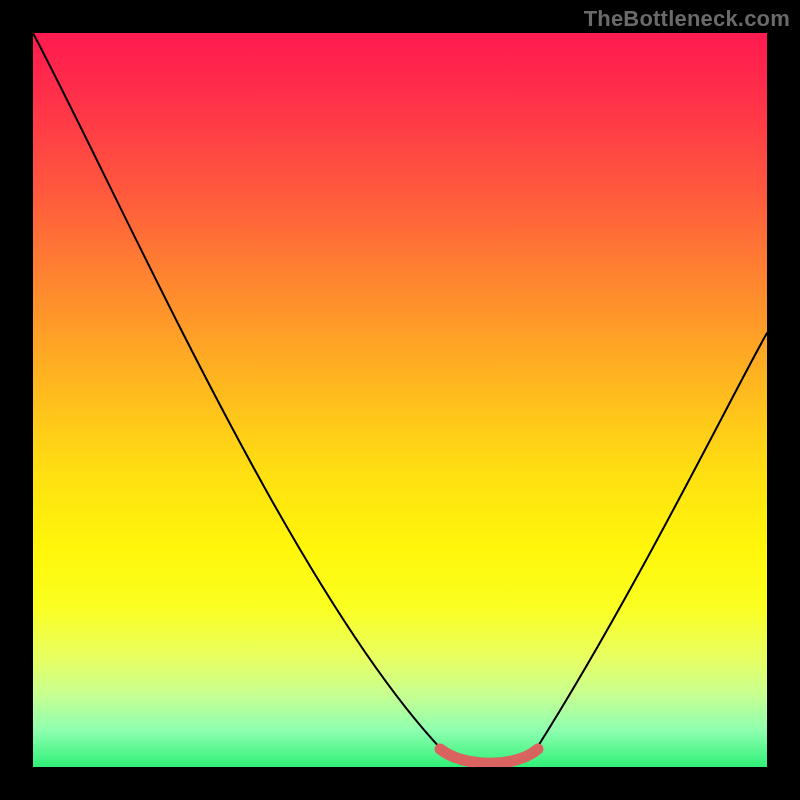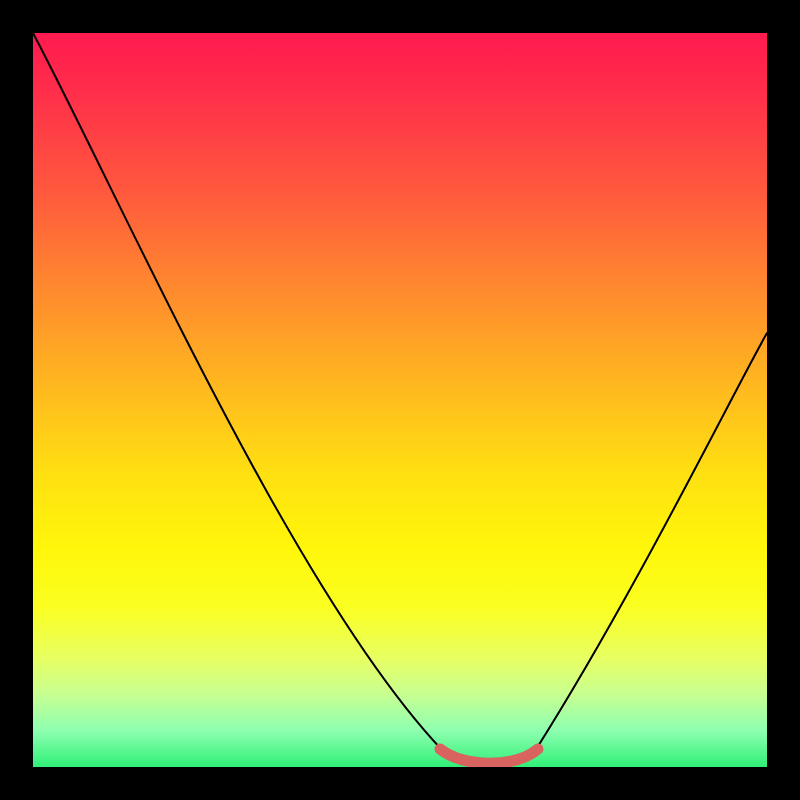--- a/index.html
+++ b/index.html
@@ -62,20 +62,21 @@
     font-weight: 600;
     color: #6a6a6a;
     letter-spacing: 0.2px;
   }
 </style>
 </head>
 <body>
 
 <div class="frame">
 
+  <div class="watermark">TheBottleneck.com</div>
 
   <div class="plot-area">
     <div class="gradient"></div>
 
     <svg class="curve-svg" viewBox="0 0 734 734" preserveAspectRatio="none">
       <path fill="none" stroke="#000" stroke-width="2" stroke-linecap="round" stroke-linejoin="round" d="M 0 0 C 90 170, 260 560, 410 718 L 415 720 C 438 731, 474 731, 497 720 L 502 718 C 602 560, 700 360, 734 300"></path>
       <path fill="none" stroke="#d9635f" stroke-width="11" stroke-linecap="round" stroke-linejoin="round" d="M 407 716 C 432 735, 482 735, 505 716"></path>
     </svg>
   </div>
 

